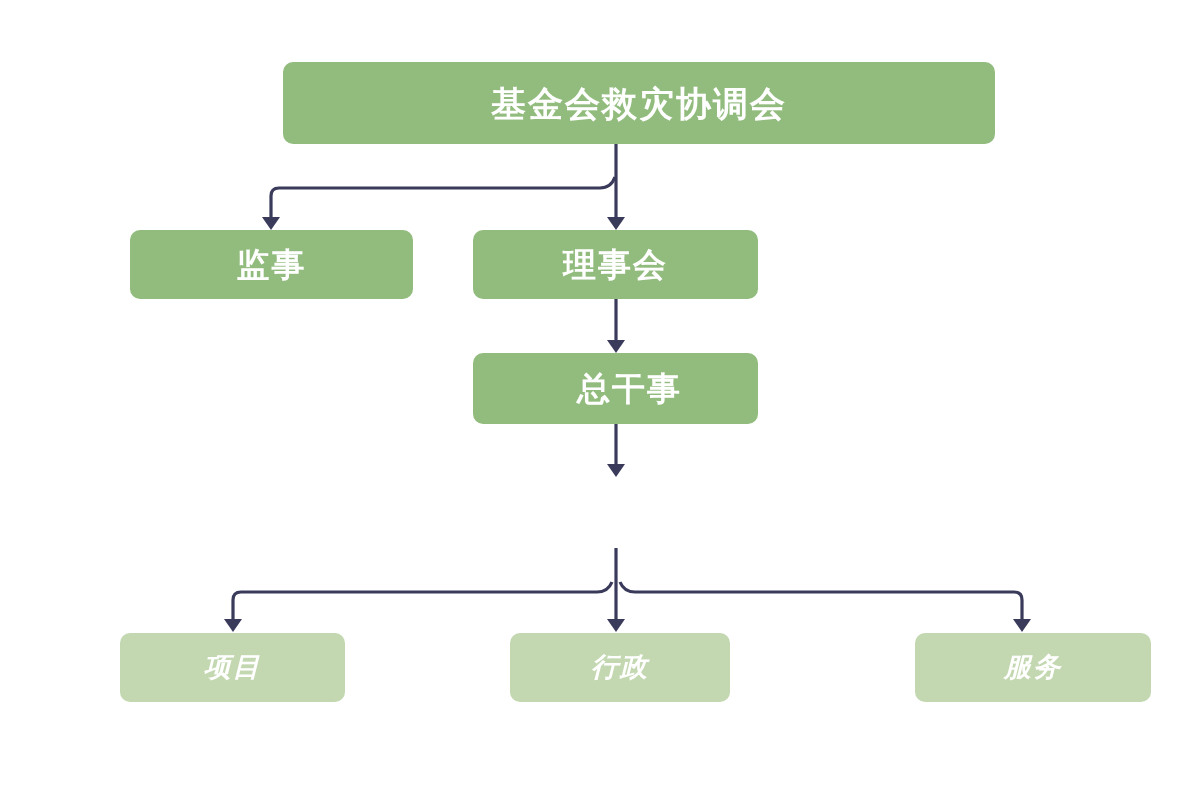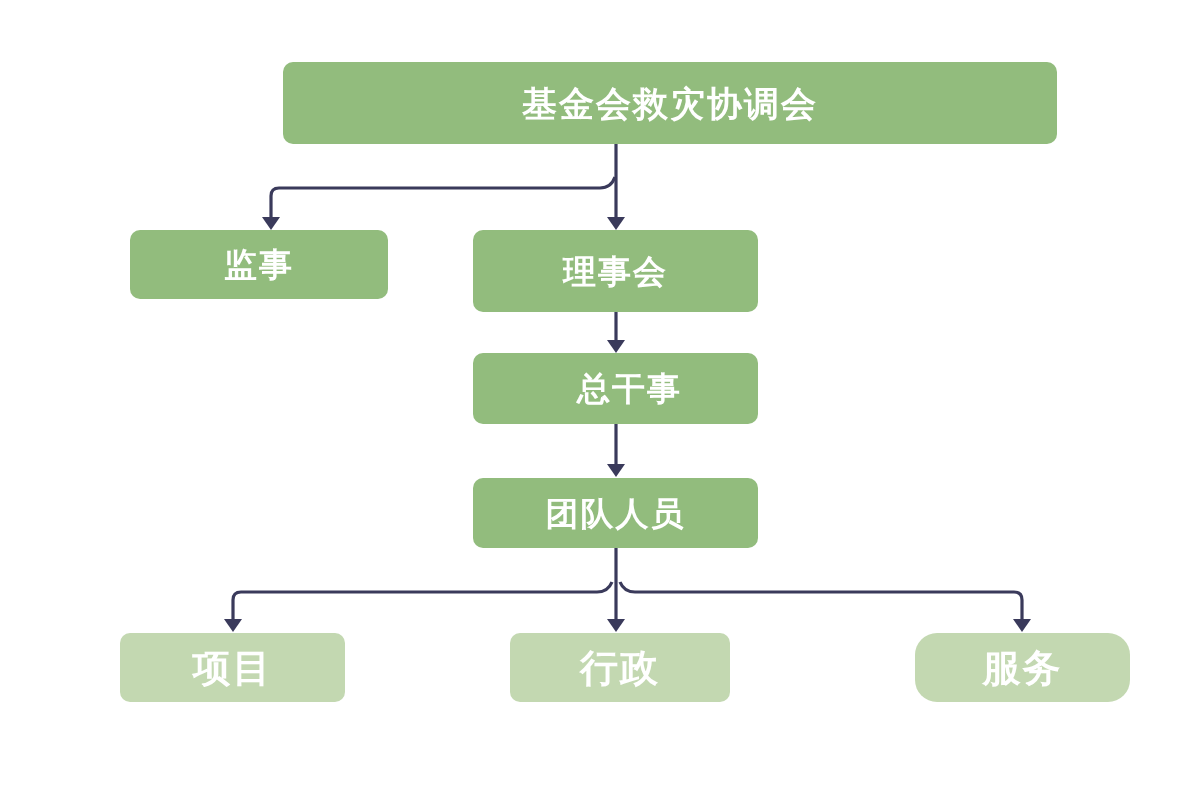--- a/index.html
+++ b/index.html
@@ -32,21 +32,21 @@
     color: var(--text);
     font-weight: 700;
     letter-spacing: 2px;
     text-align: center;
     line-height: 1;
     white-space: nowrap;
   }
   .node.light { background: var(--node-light-green); }
   .node.lvl1 { font-size: 35px; }
   .node.lvl2 { font-size: 33px; }
-  .node.lvl3 { font-size: 38px; }
+  .node.lvl3 { font-size: 27px; font-style: italic; }
   svg.connectors {
     position: absolute;
     left: 0; top: 0;
     width: 1187px; height: 804px;
     pointer-events: none;
   }
   svg.connectors path {
     fill: none;
     stroke: var(--connector);
     stroke-width: 3.2;
@@ -76,29 +76,28 @@
     <path d="M 616 548 V 620"></path>
     <polygon points="607,619 625,619 616,632"></polygon>
 
     <path d="M 612 582 Q 608 592 597 592 H 241 Q 233 592 233 600 V 620"></path>
     <polygon points="224,619 242,619 233,632"></polygon>
 
     <path d="M 620 582 Q 624 592 635 592 H 1014 Q 1022 592 1022 600 V 620"></path>
     <polygon points="1013,619 1031,619 1022,632"></polygon>
   </svg>
 
-  <div class="node lvl1" style="left:283px; top:62px; width:774px; height:82px;">基金会救灾协调会</div>
+  <div class="node lvl1" style="left:283px; top:62px; width:712px; height:82px;">基金会救灾协调会</div>
 
-  <div class="node lvl2" style="left:130px; top:230px; width:258px; height:69px;">监事</div>
+  <div class="node lvl2" style="left:130px; top:230px; width:283px; height:69px;">监事</div>
 
-  <div class="node lvl2" style="left:473px; top:230px; width:285px; height:82px;">理事会</div>
+  <div class="node lvl2" style="left:473px; top:230px; width:285px; height:69px;">理事会</div>
 
   <div class="node lvl2" style="left:473px; top:353px; width:285px; height:71px;padding-left:28px;">总干事</div>
 
-  <div class="node lvl2" style="left:473px; top:478px; width:285px; height:70px;">团队人员</div>
 
   <div class="node lvl3 light" style="left:120px; top:633px; width:225px; height:69px;">项目</div>
 
   <div class="node lvl3 light" style="left:510px; top:633px; width:220px; height:69px;">行政</div>
 
-  <div class="node lvl3 light" style="left:915px; top:633px; width:215px; height:69px;border-radius:22px;">服务</div>
+  <div class="node lvl3 light" style="left:915px; top:633px; width:236px; height:69px;">服务</div>
 
 </div>
 
 </body></html>

